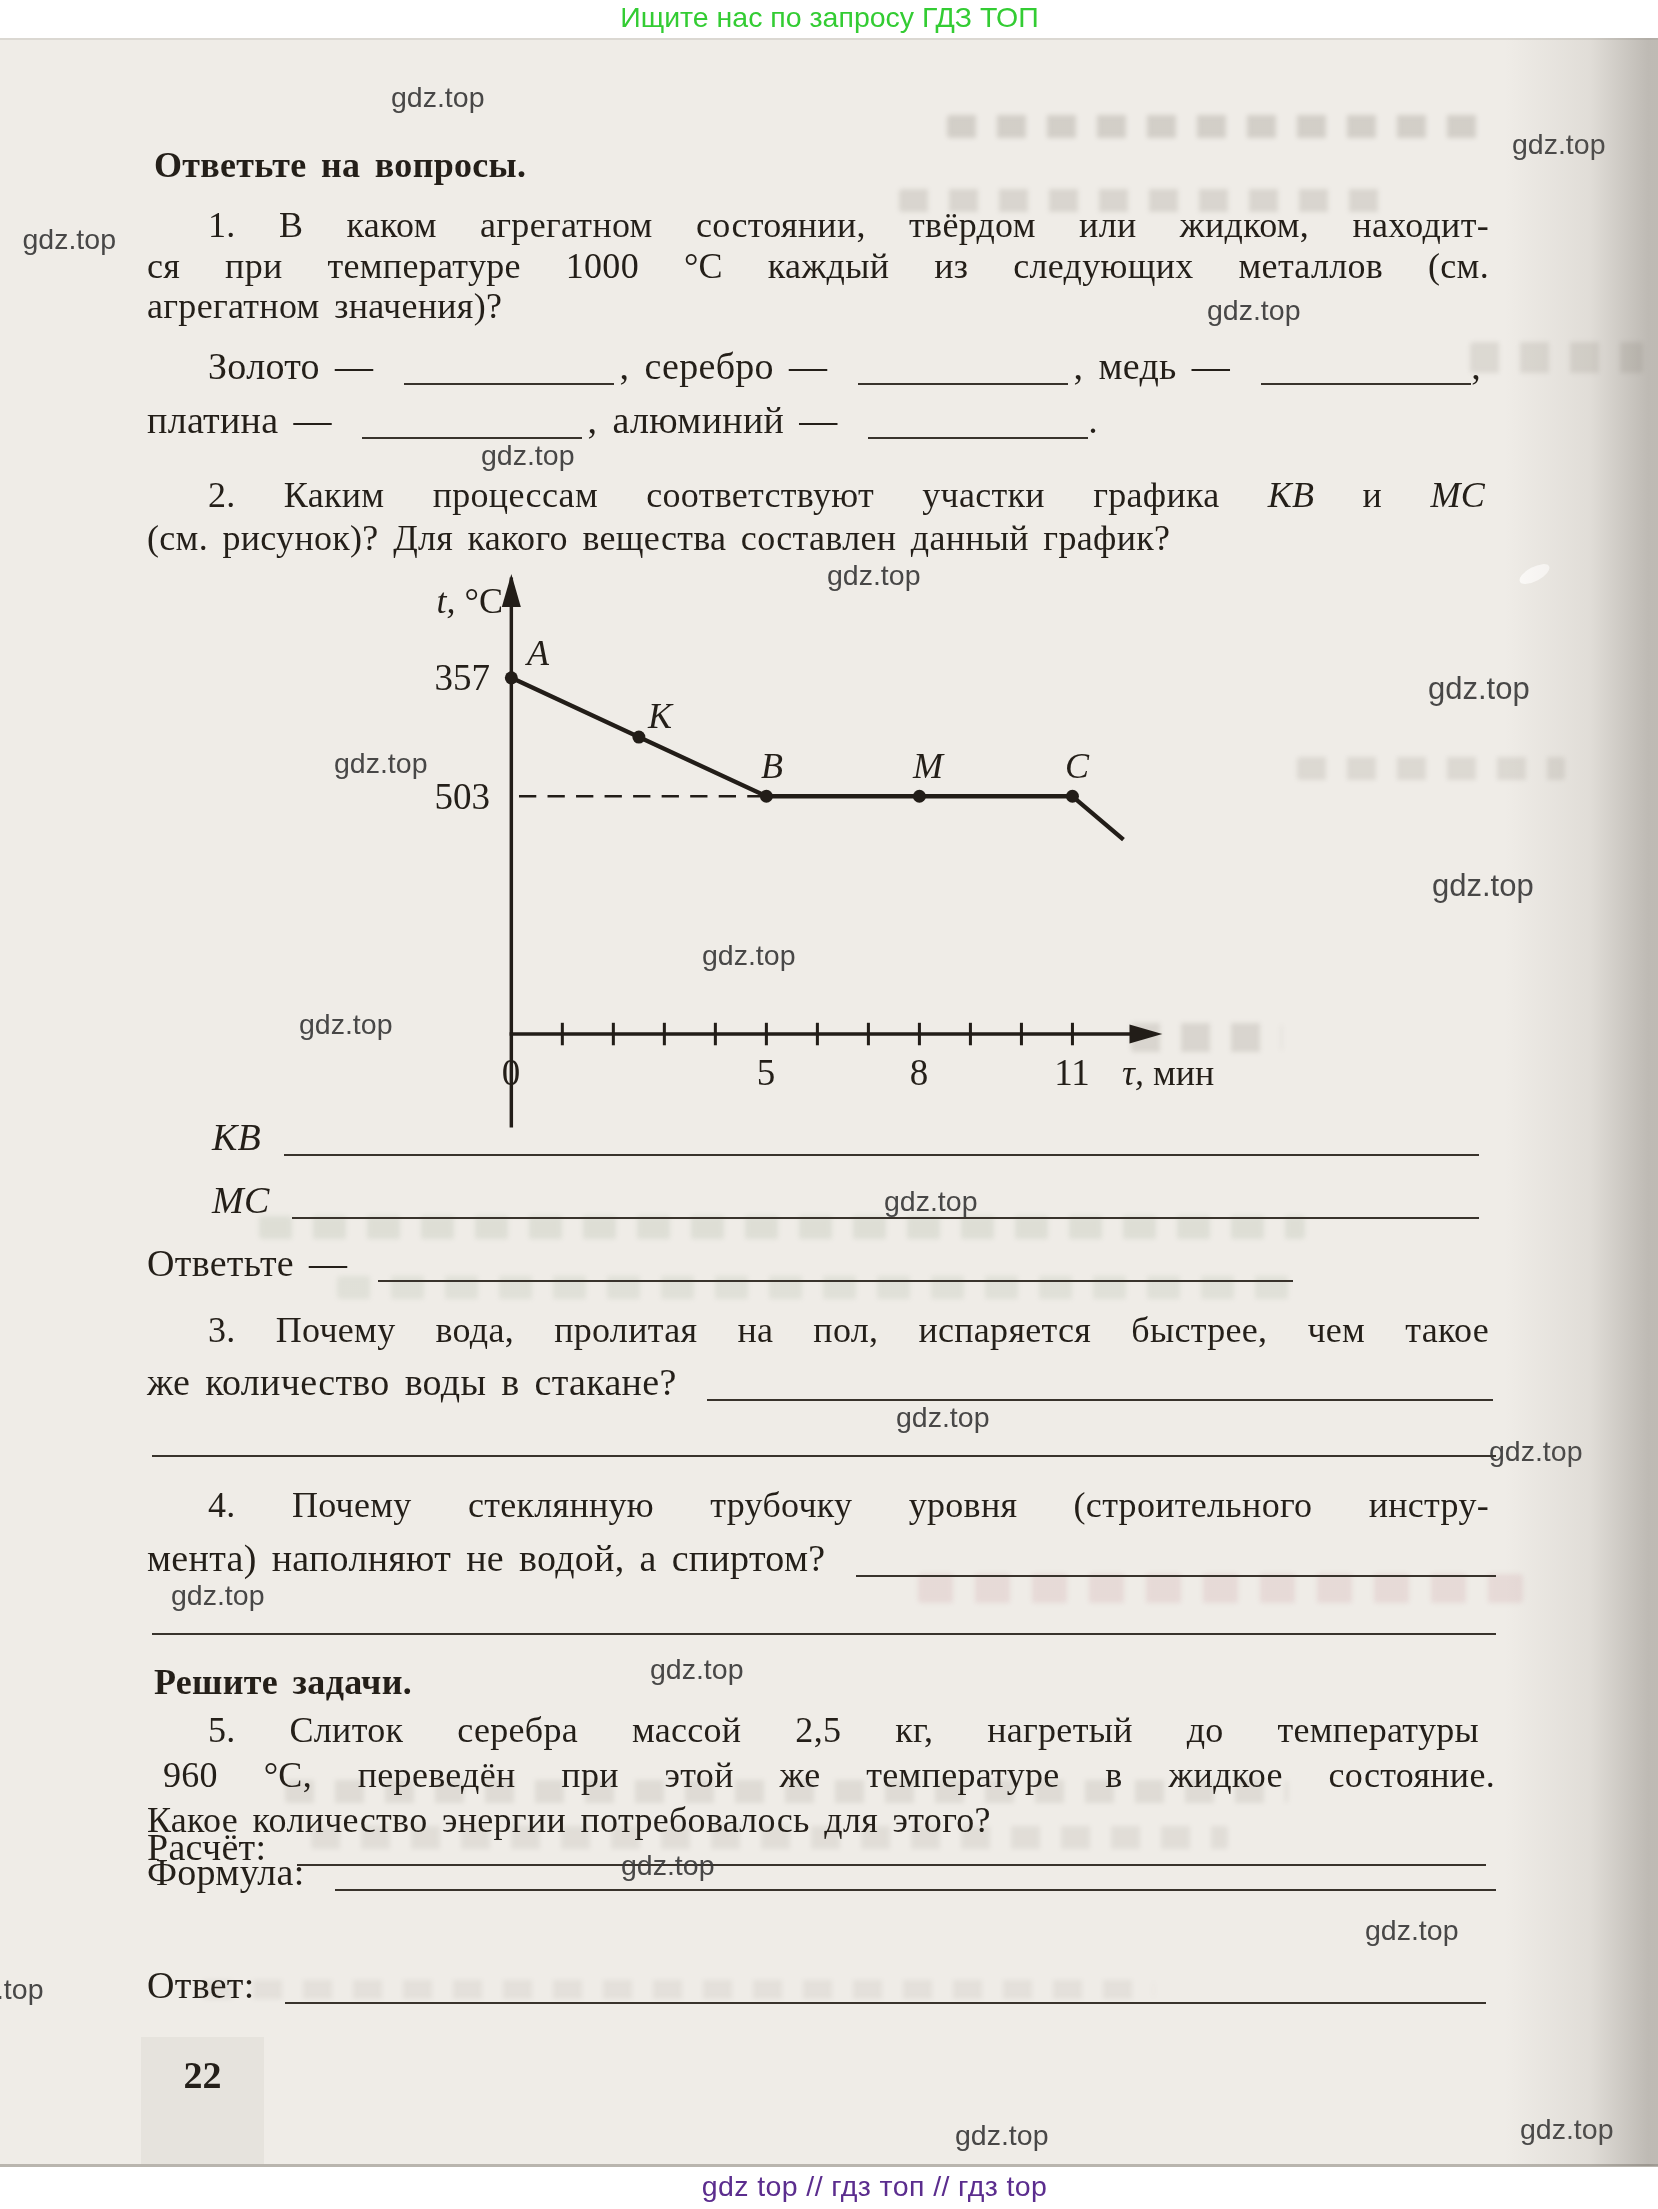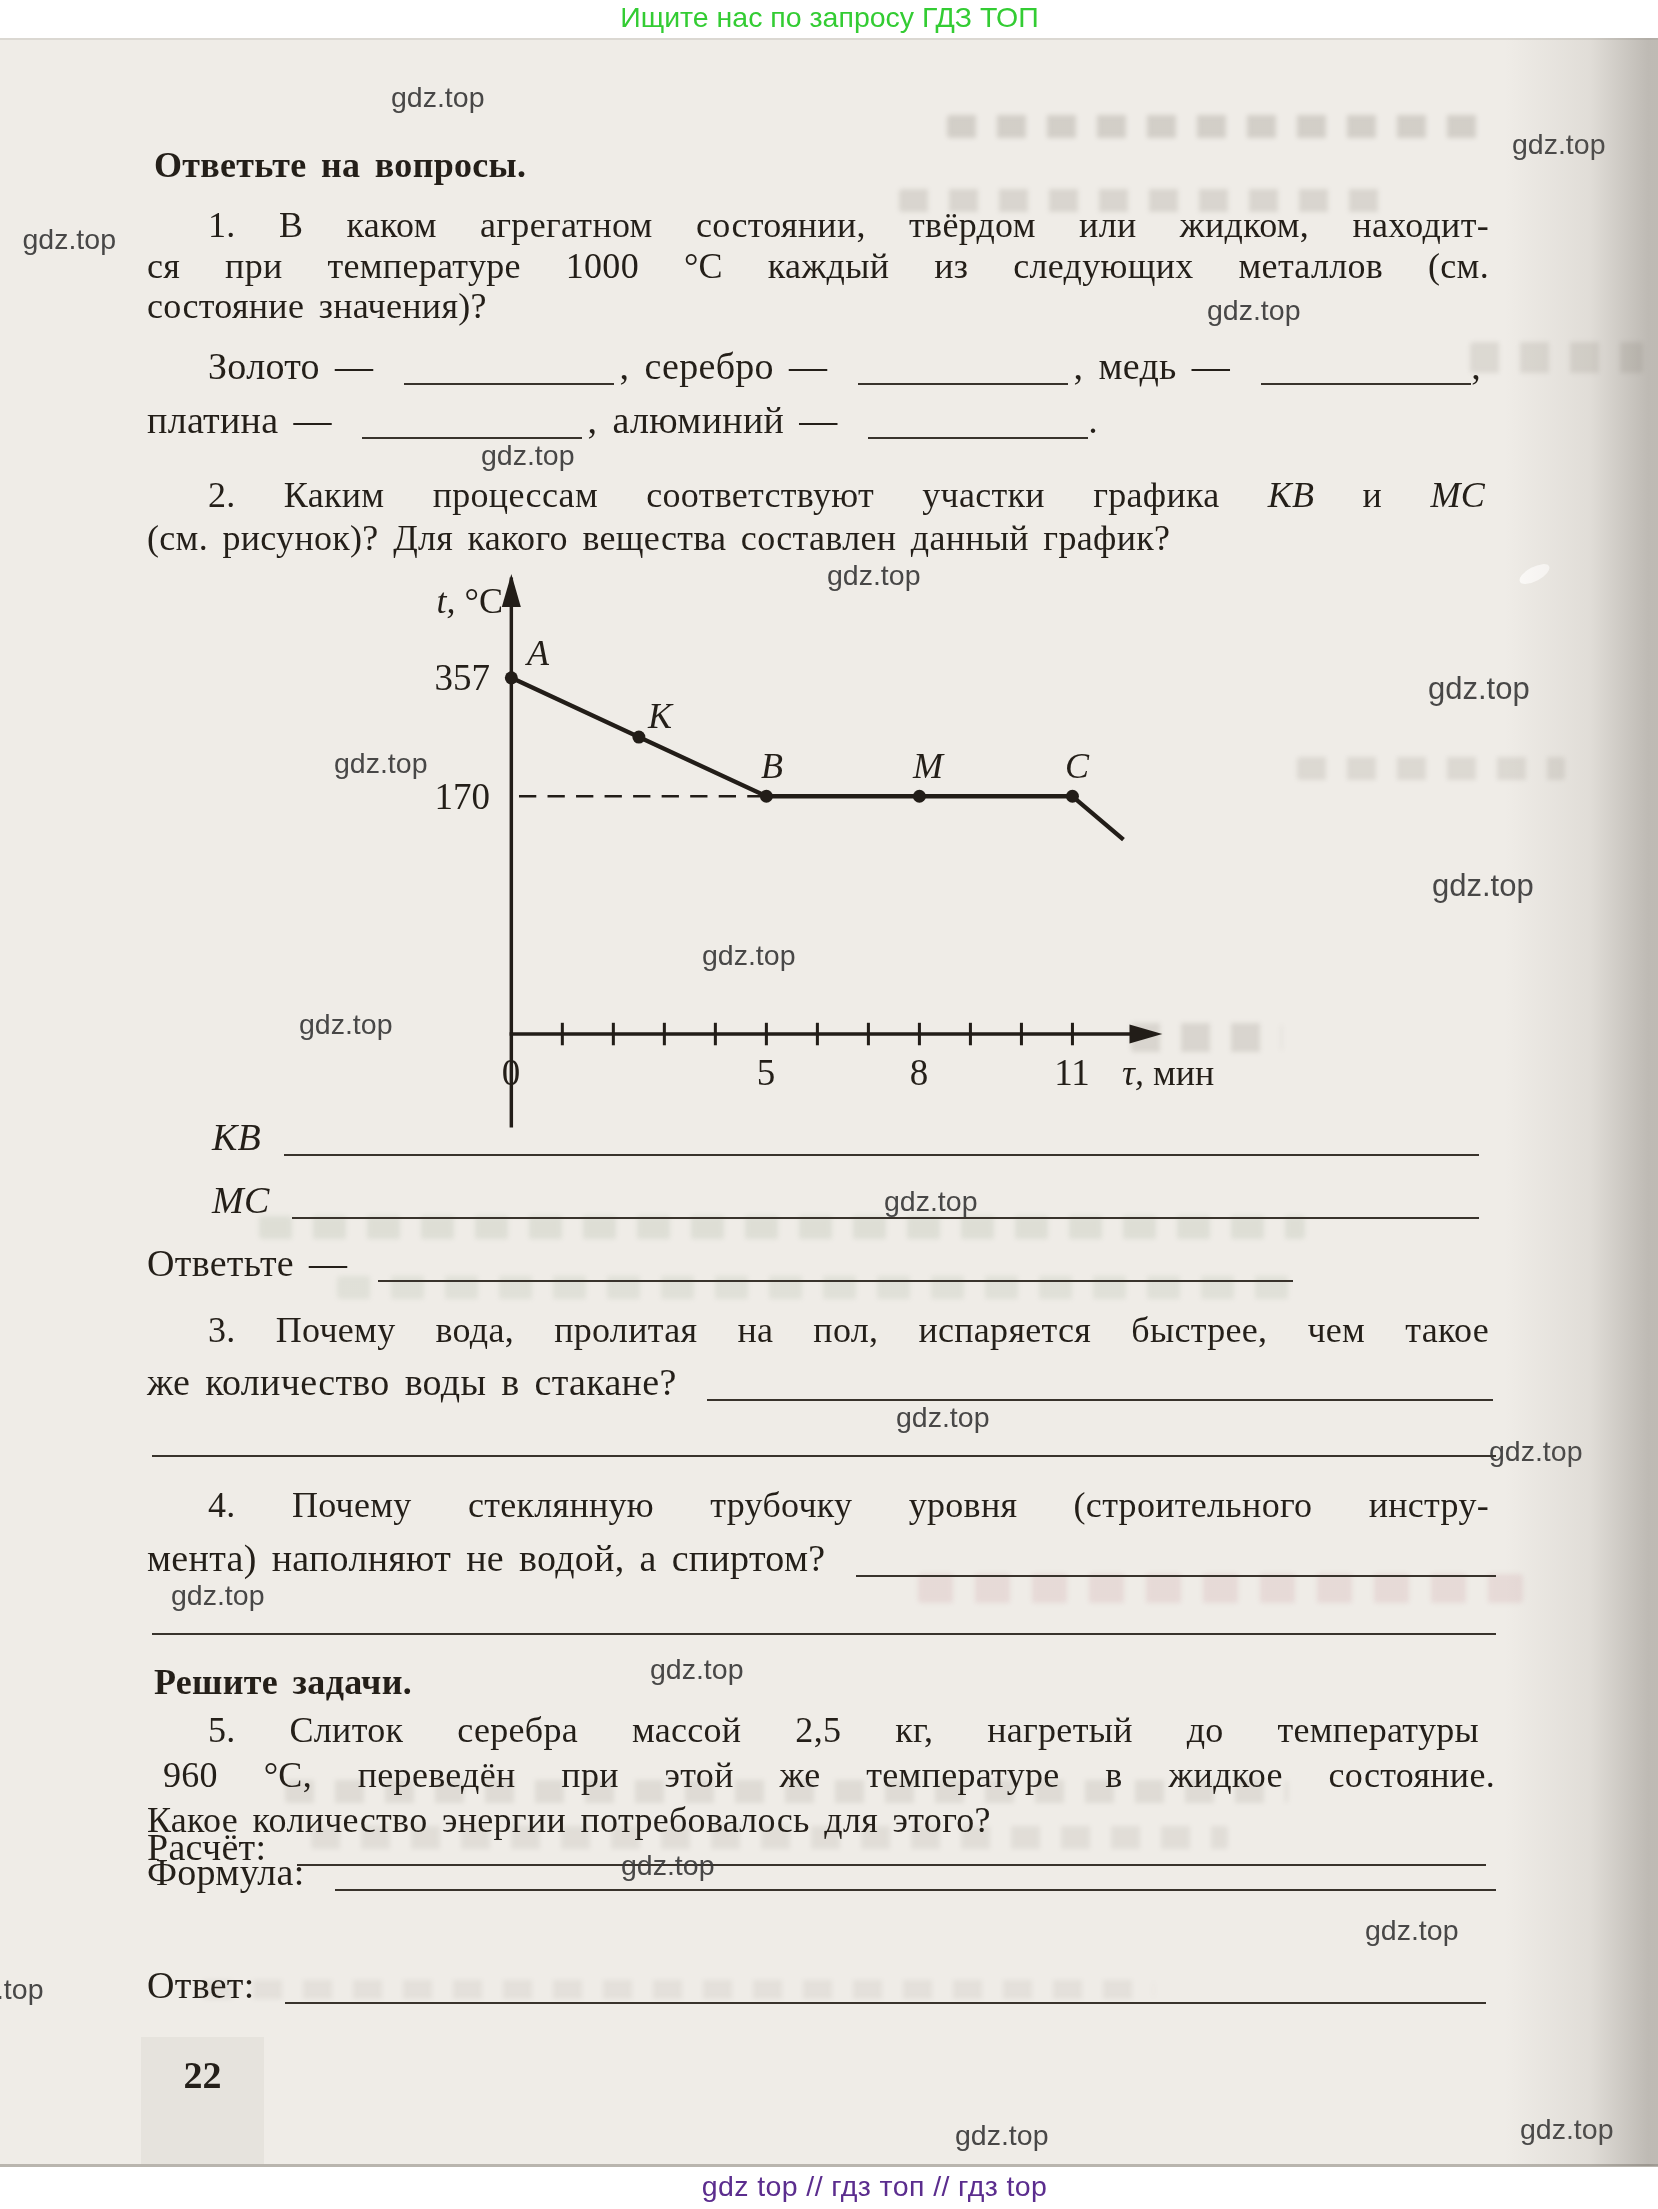--- a/index.html
+++ b/index.html
@@ -69,21 +69,21 @@
   <div class="ghost green" style="left:337px;top:1276px;width:960px;opacity:.26;"></div>
   <div class="ghost pink" style="left:918px;top:1574px;width:605px;height:29px;opacity:.3;"></div>
   <div class="ghost" style="left:285px;top:1780px;width:1003px;opacity:.26;"></div>
   <div class="ghost" style="left:311px;top:1826px;width:917px;opacity:.22;"></div>
   <div class="ghost" style="left:203px;top:1980px;width:951px;height:19px;opacity:.18;"></div>
 
   <div class="tl b" style="left:154px;top:144px;">Ответьте на вопросы.</div>
 
   <div class="tl just" style="left:208px;top:204px;width:1281px;">1. В каком агрегатном состоянии, твёрдом или жидком, находит-</div>
   <div class="tl just" style="left:147px;top:245px;width:1342px;">ся при температуре 1000 °С каждый из следующих металлов (см.</div>
-  <div class="tl" style="left:147px;top:285px;">состояние значения)?</div>
+  <div class="tl" style="left:147px;top:285px;">агрегатном значения)?</div>
 
   <div class="fillrow" style="left:208px;top:345px;width:1273px;">
     <span class="lab">Золото — </span>
     <span class="blank"></span>
     <span class="lab tight">, серебро — </span>
     <span class="blank"></span>
     <span class="lab tight">, медь — </span>
     <span class="blank"></span>
     <span class="lab">,</span>
   </div>
@@ -135,21 +135,21 @@
     <div class="glab" style="left:1122px;top:1053px;">
       <span class="it">τ,</span>
       <span>мин</span>
     </div>
   <div class="glab it" style="left: 527px; top: 633px;">A</div>
       <div class="glab it" style="left: 648px; top: 696px;">K</div>
       <div class="glab it" style="left: 761px; top: 746px;">B</div>
       <div class="glab it" style="left: 913px; top: 746px;">M</div>
       <div class="glab it" style="left: 1065px; top: 746px;">C</div>
       <div class="gnum" style="left: 393px; width: 97px; text-align: right; top: 658px;">357</div>
-      <div class="gnum" style="left: 393px; width: 97px; text-align: right; top: 777px;">170</div>
+      <div class="gnum" style="left: 393px; width: 97px; text-align: right; top: 777px;">503</div>
       <div class="gnum" style="left: 485px; width: 52px; text-align: center; top: 1053px;">0</div>
       <div class="gnum" style="left: 740px; width: 52px; text-align: center; top: 1053px;">5</div>
       <div class="gnum" style="left: 893px; width: 52px; text-align: center; top: 1053px;">8</div>
       <div class="gnum" style="left: 1046px; width: 52px; text-align: center; top: 1053px;">11</div>
     </div>
 
   <div id="scuff"></div>
 
   <div class="fillrow" style="left:212px;top:1116px;width:1267px;">
     <span class="lab it">КВ</span>

